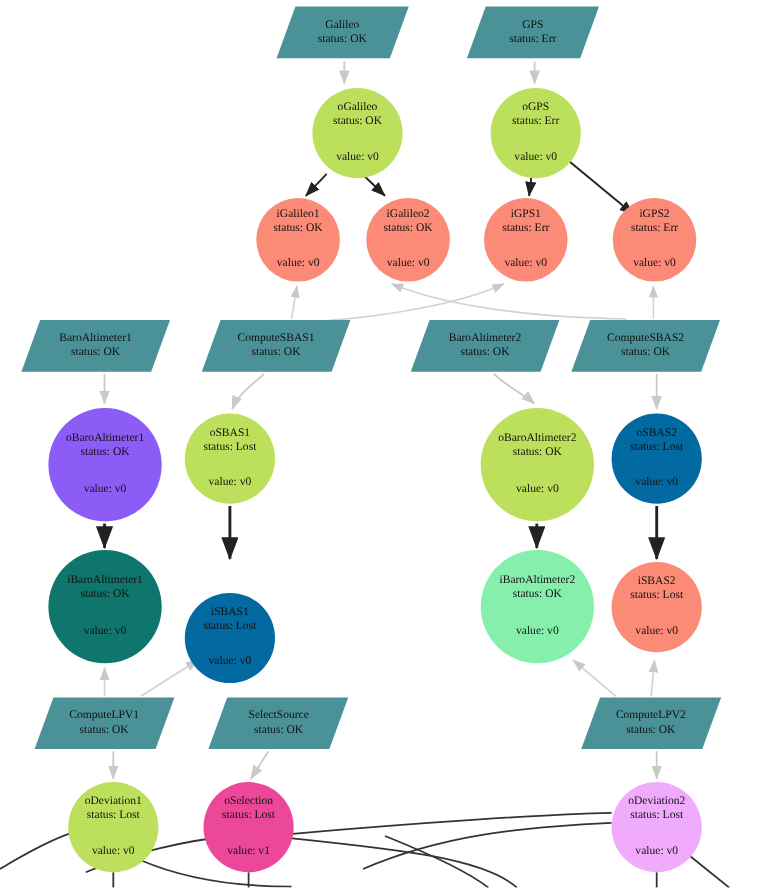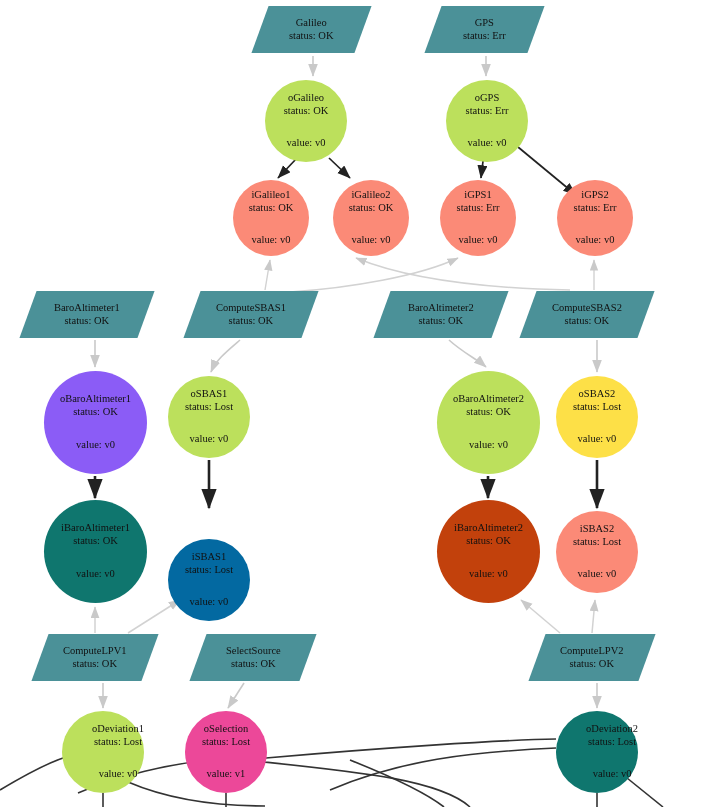--- a/index.html
+++ b/index.html
@@ -179,21 +179,21 @@
           <span class="nm">Galileo</span>
           <span class="st">status: OK</span>
         </div>
       </div>
       <div class="node proc" style="left: 433px; top: 6px; width: 103px; height: 47px; background: rgb(75, 145, 152);">
         <div class="label">
           <span class="nm">GPS</span>
           <span class="st">status: Err</span>
         </div>
       </div>
-      <div class="node ellipse green" style="left: 265px; top: 80px; width: 82px; height: 82px; background: rgb(188, 224, 92);">
+      <div class="node ellipse green" style="left: 284px; top: 80px; width: 82px; height: 82px; background: rgb(188, 224, 92);">
         <div class="label">
           <span class="nm">oGalileo</span>
           <span class="st">status: OK</span>
           <span class="vl">value: v0</span>
         </div>
       </div>
       <div class="node ellipse green" style="left: 446px; top: 80px; width: 82px; height: 82px; background: rgb(188, 224, 92);">
         <div class="label">
           <span class="nm">oGPS</span>
           <span class="st">status: Err</span>
@@ -266,42 +266,42 @@
           <span class="vl">value: v0</span>
         </div>
       </div>
       <div class="node ellipse green" style="left: 437px; top: 371px; width: 103px; height: 103px; background: rgb(188, 224, 92);">
         <div class="label">
           <span class="nm">oBaroAltimeter2</span>
           <span class="st">status: OK</span>
           <span class="vl">value: v0</span>
         </div>
       </div>
-      <div class="node ellipse green" style="left: 556px; top: 376px; width: 82px; height: 82px; background: #fde047;">
+      <div class="node ellipse green" style="left: 556px; top: 376px; width: 82px; height: 82px; background: #0369a1;">
         <div class="label">
           <span class="nm">oSBAS2</span>
           <span class="st">status: Lost</span>
           <span class="vl">value: v0</span>
         </div>
       </div>
       <div class="node ellipse red" style="left: 44px; top: 500px; width: 103px; height: 103px; background: #0f766e;">
         <div class="label">
           <span class="nm">iBaroAltimeter1</span>
           <span class="st">status: OK</span>
           <span class="vl">value: v0</span>
         </div>
       </div>
       <div class="node ellipse red" style="left: 168px; top: 539px; width: 82px; height: 82px; background: #0369a1;">
         <div class="label">
           <span class="nm">iSBAS1</span>
           <span class="st">status: Lost</span>
           <span class="vl">value: v0</span>
         </div>
       </div>
-      <div class="node ellipse red" style="left: 437px; top: 500px; width: 103px; height: 103px; background: #c2410c; align-items: center;">
+      <div class="node ellipse red" style="left: 437px; top: 500px; width: 103px; height: 103px; background: #86efac; align-items: center;">
         <div class="label">
           <span class="nm">iBaroAltimeter2</span>
           <span class="st">status: OK</span>
           <span class="vl">value: v0</span>
         </div>
       </div>
       <div class="node ellipse red" style="left: 556px; top: 511px; width: 82px; height: 82px; background: rgb(251, 138, 119);">
         <div class="label">
           <span class="nm">iSBAS2</span>
           <span class="st">status: Lost</span>
@@ -319,35 +319,35 @@
           <span class="nm">SelectSource</span>
           <span class="st">status: OK</span>
         </div>
       </div>
       <div class="node proc" style="left: 537px; top: 634px; width: 110px; height: 47px; background: rgb(75, 145, 152);">
         <div class="label">
           <span class="nm">ComputeLPV2</span>
           <span class="st">status: OK</span>
         </div>
       </div>
-      <div class="node ellipse green" style="left: 62px; top: 711px; width: 82px; height: 82px; background: rgb(188, 224, 92); justify-content: flex-end;">
+      <div class="node ellipse green" style="left: 62px; top: 711px; width: 82px; height: 82px; background: rgb(188, 224, 92);">
         <div class="label">
           <span class="nm">oDeviation1</span>
           <span class="st">status: Lost</span>
           <span class="vl">value: v0</span>
         </div>
       </div>
       <div class="node ellipse green" style="left: 185px; top: 711px; width: 82px; height: 82px; background: #ec4899;">
         <div class="label">
           <span class="nm">oSelection</span>
           <span class="st">status: Lost</span>
           <span class="vl">value: v1</span>
         </div>
       </div>
-      <div class="node ellipse green" style="left: 556px; top: 711px; width: 82px; height: 82px; background: #0f766e; justify-content: flex-end;">
+      <div class="node ellipse green" style="left: 556px; top: 711px; width: 82px; height: 82px; background: #f0abfc;">
         <div class="label">
           <span class="nm">oDeviation2</span>
           <span class="st">status: Lost</span>
           <span class="vl">value: v0</span>
         </div>
       </div>
     </div>
 </div>
 
 </body></html>

